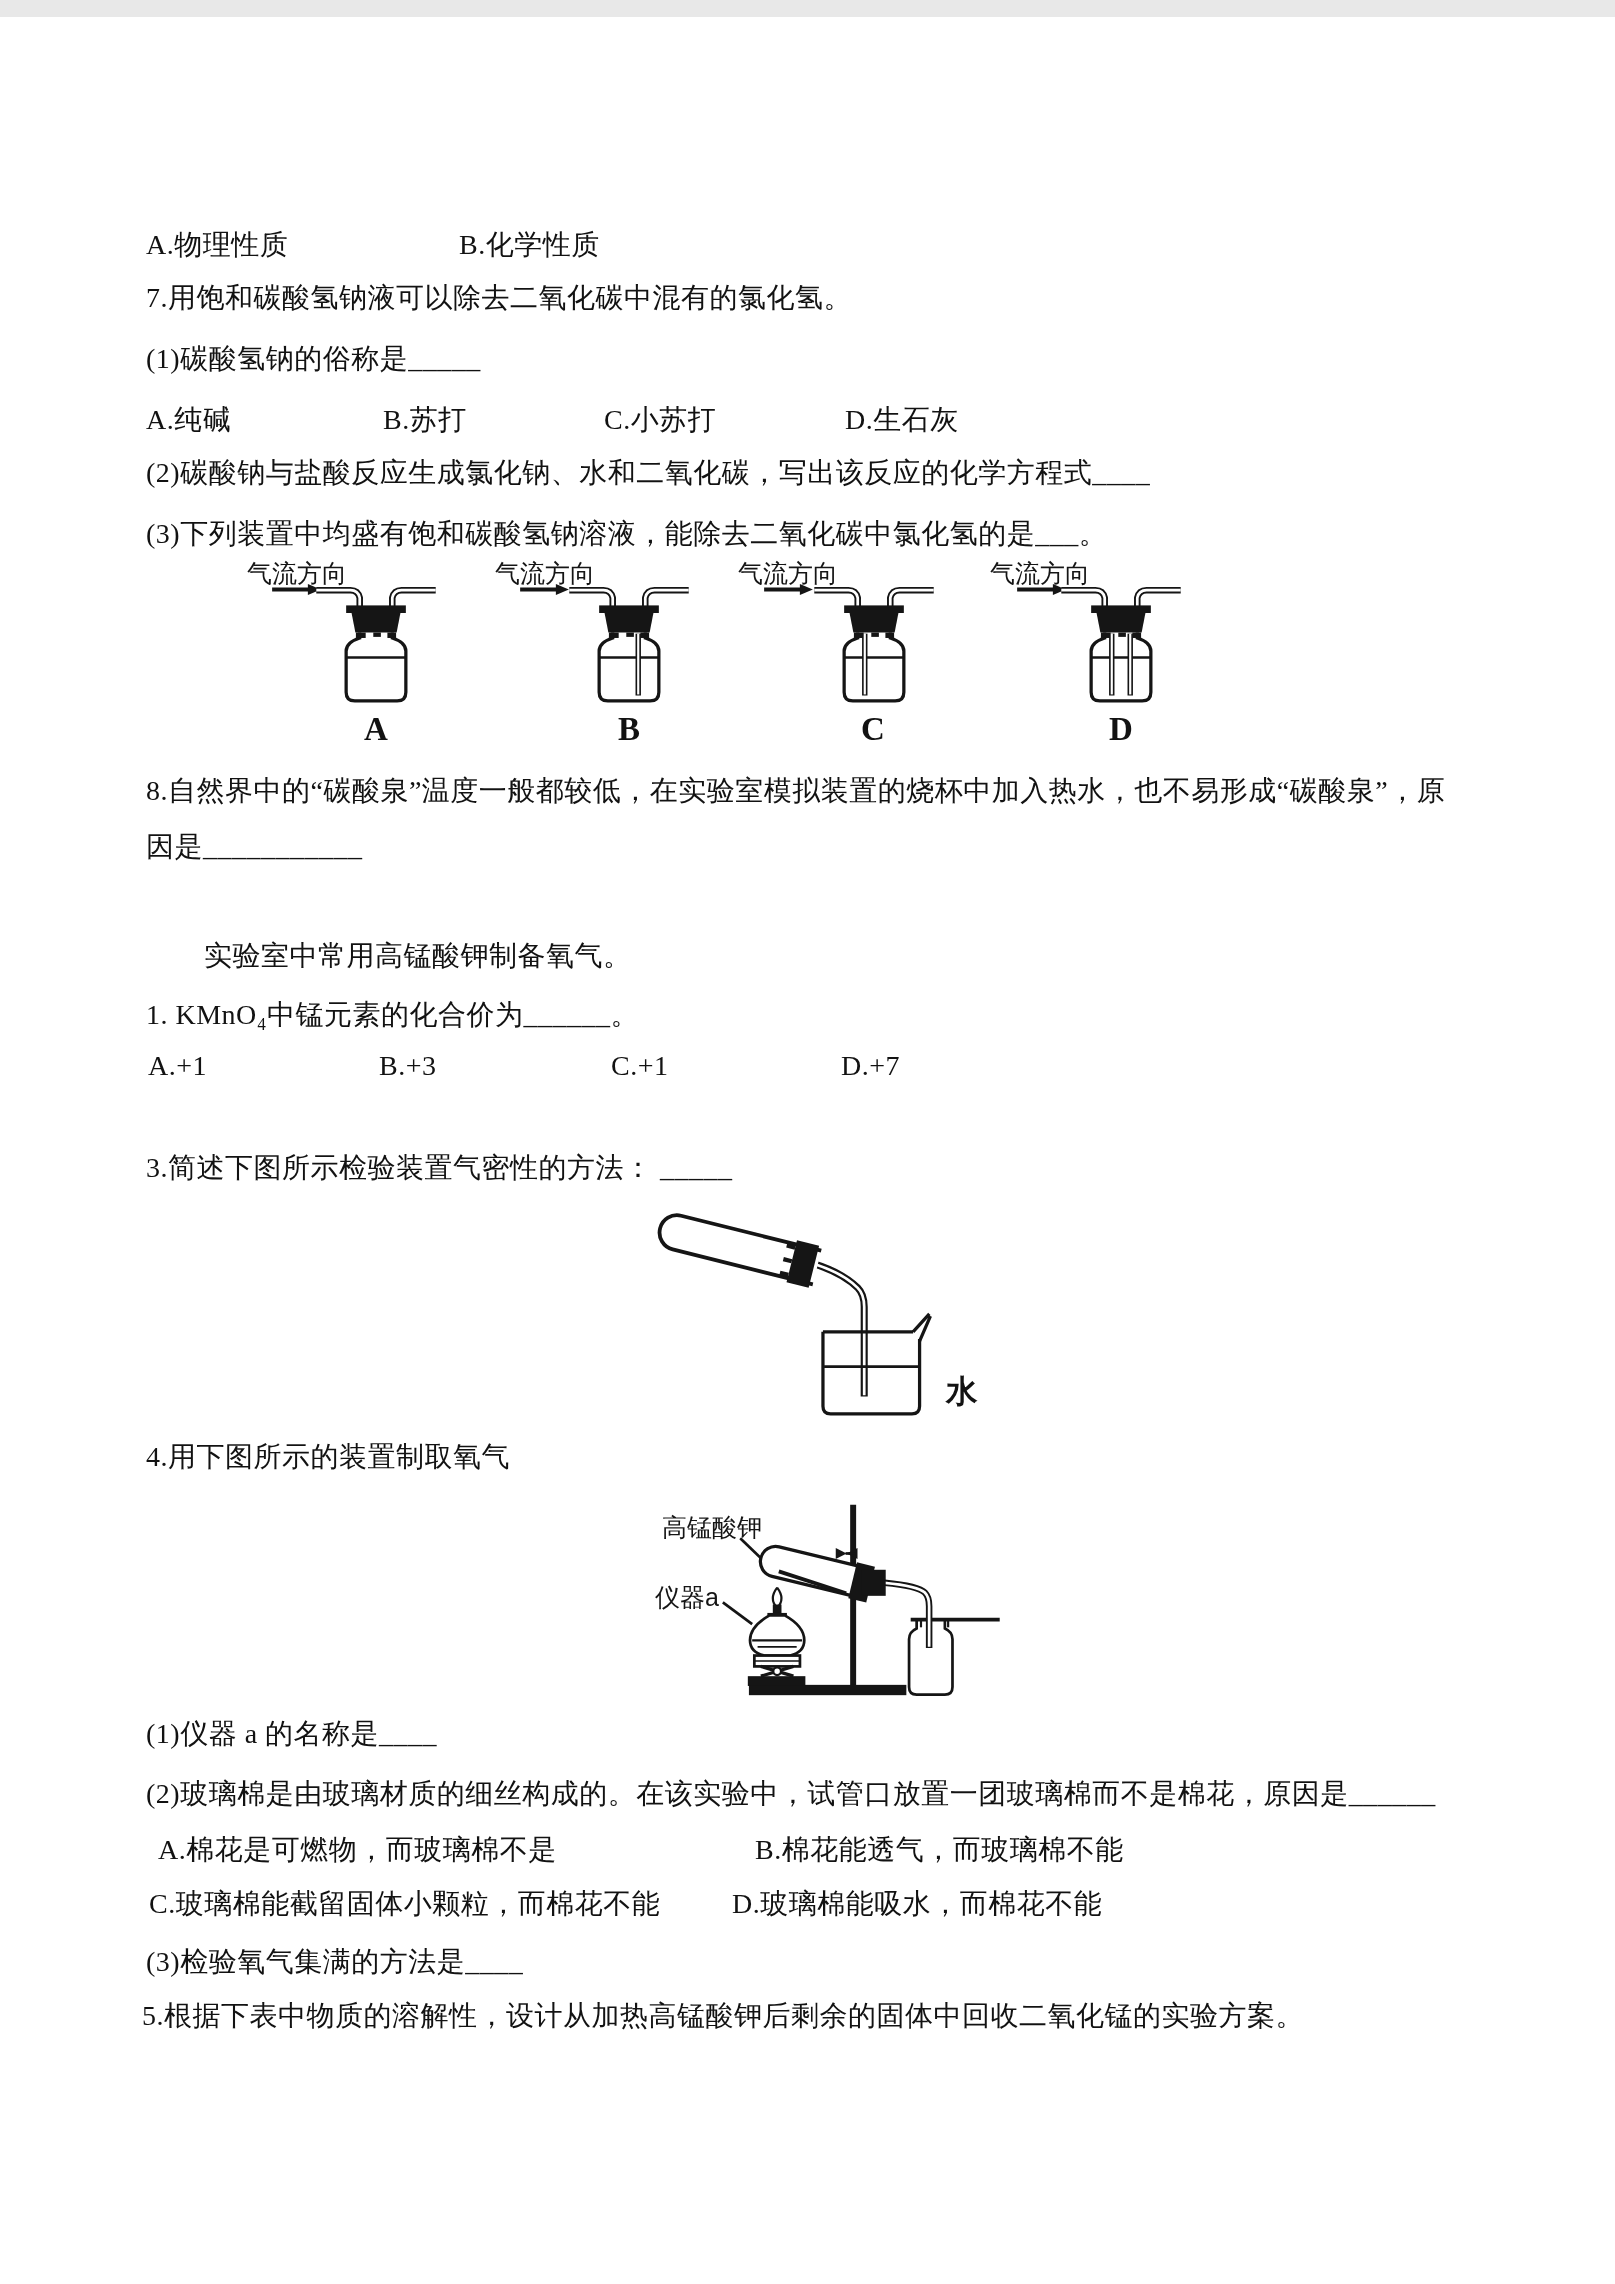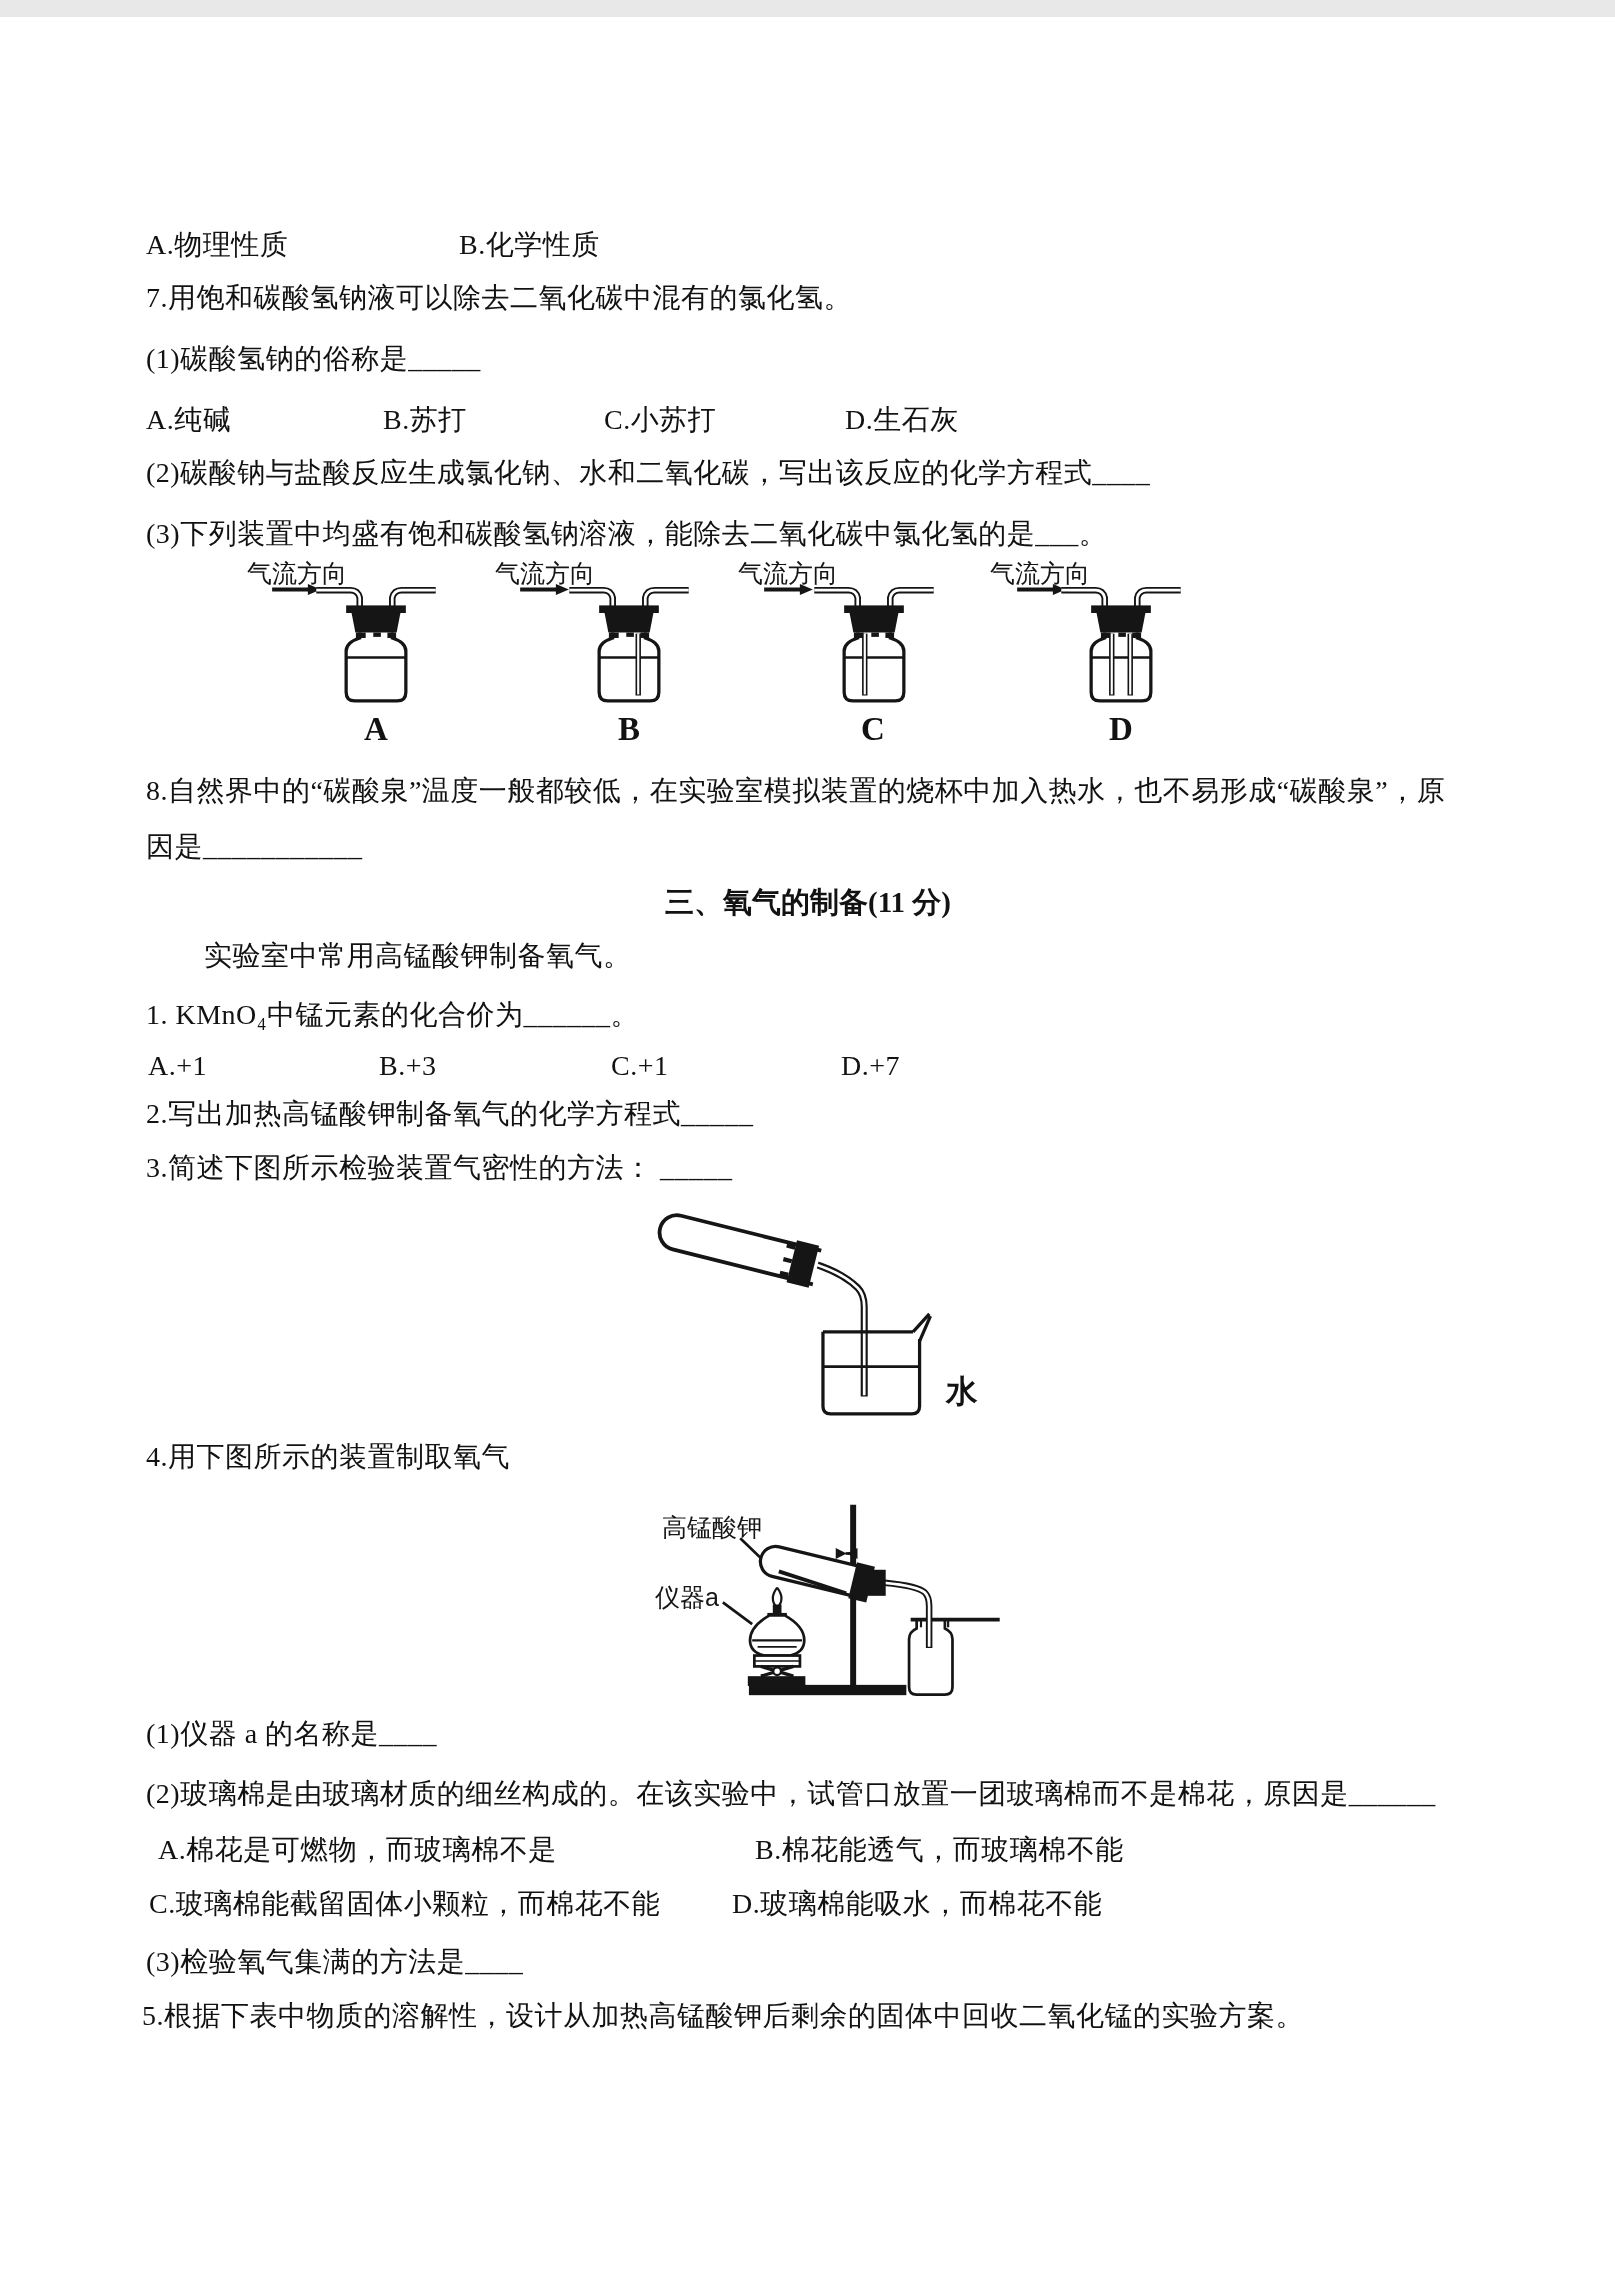--- a/index.html
+++ b/index.html
@@ -174,28 +174,26 @@
   </svg>
 
   <div class="bottle-letter" style="left:357px;top:694px">A</div>
   <div class="bottle-letter" style="left:610px;top:694px">B</div>
   <div class="bottle-letter" style="left:854px;top:694px">C</div>
   <div class="bottle-letter" style="left:1102px;top:694px">D</div>
 
   <div class="line" style="left:146px;top:758px">8.自然界中的“碳酸泉”温度一般都较低，在实验室模拟装置的烧杯中加入热水，也不易形成“碳酸泉”，原</div>
   <div class="line" style="left:146px;top:814px">因是___________</div>
 
-  <div class="title" style="top:866px">三、氧气的制备(11 分)</div>
   <div class="line" style="left:204px;top:923px">实验室中常用高锰酸钾制备氧气。</div>
   <div class="line" style="left:146px;top:982px">1. KMnO₄中锰元素的化合价为______。</div>
   <div class="line" style="left:148px;top:1033px">A.+1</div>
   <div class="line" style="left:379px;top:1033px">B.+3</div>
   <div class="line" style="left:611px;top:1033px">C.+1</div>
   <div class="line" style="left:841px;top:1033px">D.+7</div>
-  <div class="line" style="left:146px;top:1081px">2.写出加热高锰酸钾制备氧气的化学方程式_____</div>
   <div class="line" style="left:146px;top:1135px">3.简述下图所示检验装置气密性的方法： _____</div>
 
   <svg style="left:625px;top:1184px" width="435" height="228" viewBox="0 0 800 420">
 
     <path d="M345,115 Q400,132 428,160 Q440,172 440,195 L440,360" stroke="#151515" stroke-width="13" fill="none"></path>
     <path d="M345,115 Q400,132 428,160 Q440,172 440,195 L440,358" stroke="#ffffff" stroke-width="5" fill="none"></path>
 
     <g transform="translate(62,50) rotate(14)">
       <path d="M300,-32 H34 A32,32 0 0 0 34,32 H300" fill="#ffffff" stroke="#151515" stroke-width="7"></path>
       <rect x="252" y="-40" width="42" height="80" fill="#151515"></rect>

